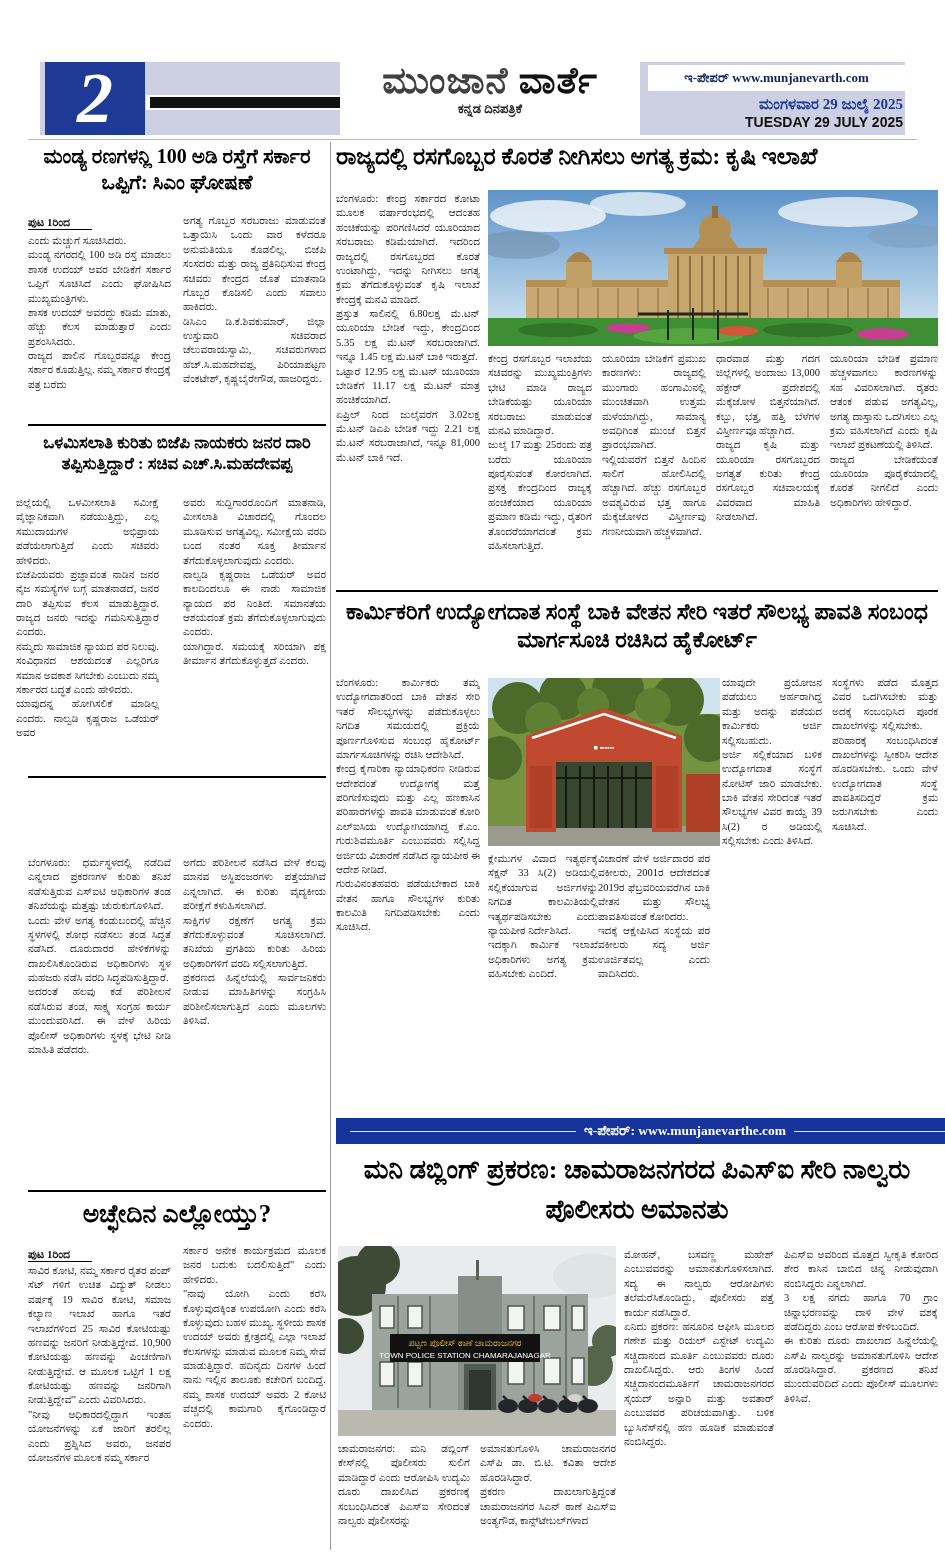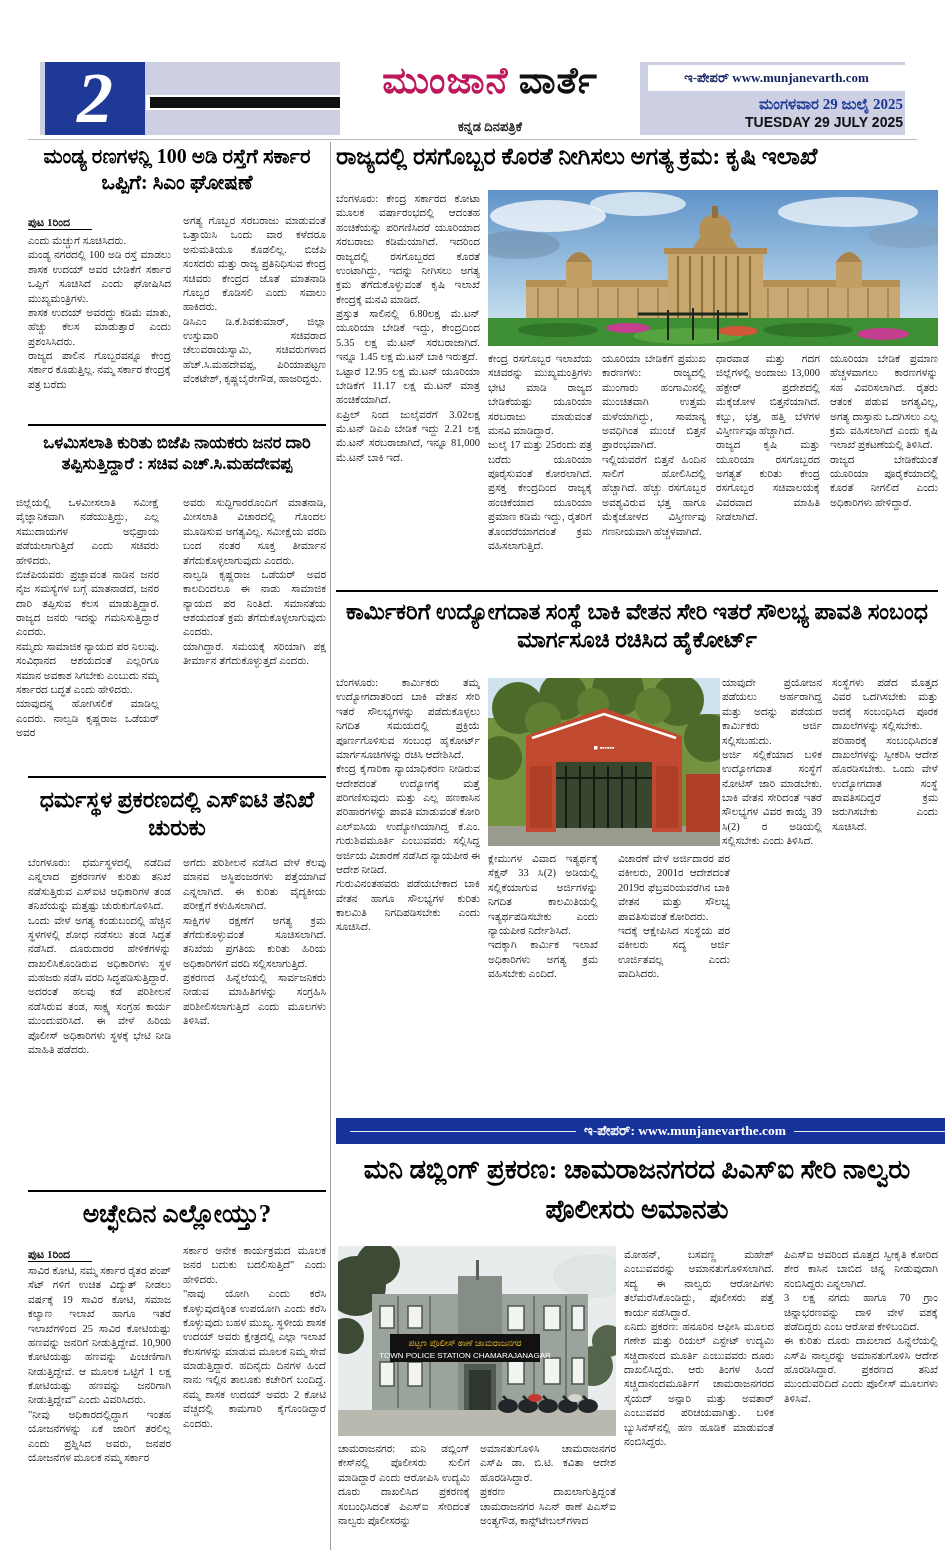--- a/index.html
+++ b/index.html
@@ -7,23 +7,23 @@
         font-family:"Liberation Serif","DejaVu Serif",serif;color:#111;}
   .abs{position:absolute;}
   
   .hdr-strip{background:#cdd0e2;}
   .hdr-whiteband{background:#ffffff;}
   .hdr-blackbar{background:#111;}
   .pagenum-box{background:#1e3a96;color:#fff;display:flex;align-items:center;justify-content:center;
                font-style:italic;font-weight:bold;font-size:72px;font-family:"Liberation Serif",serif;}
   .masthead{background:#fff;text-align:center;}
   .mast-line{font-size:37px;font-weight:bold;line-height:1.05;letter-spacing:1px;}
-  .mast-red{color:#be185d;}
+  .mast-red{color:#404040;}
   .mast-black{color:#111;}
-  .mast-tag{font-size:13px;font-weight:bold;color:#222;margin-top:18px;}
+  .mast-tag{font-size:13px;font-weight:bold;color:#222;margin-top:0;}
   .epaper-box{background:#fff;display:flex;align-items:center;justify-content:center;
               font-size:13px;font-weight:bold;color:#12225e;}
   .date-kn{color:#1e3a96;font-weight:bold;font-size:15px;text-align:right;}
   .date-en{color:#111;font-weight:bold;font-size:14px;text-align:right;font-family:"Liberation Sans",sans-serif;}
   
   .vrule{background:#9a9a9a;width:1px;}
   .hrule{background:#000;height:2px;}
   .hair{background:#bbb;height:1px;}
   
   .hl{font-weight:bold;color:#000;text-align:center;line-height:1.28;}
@@ -85,21 +85,20 @@
   <div class="abs hl" style="left:28px;top:432px;width:298px;font-size:16.5px;">ಒಳಮಿಸಲಾತಿ ಕುರಿತು ಬಿಜೆಪಿ ನಾಯಕರು ಜನರ ದಾರಿ ತಪ್ಪಿಸುತ್ತಿದ್ದಾರೆ : ಸಚಿವ ಎಚ್.ಸಿ.ಮಹದೇವಪ್ಪ</div>
   <div class="abs bodycol" style="left:16px;top:496px;width:143px;height:274px;">ಜಿಲ್ಲೆಯಲ್ಲಿ ಒಳಮೀಸಲಾತಿ ಸಮೀಕ್ಷೆ ವೈಜ್ಞಾನಿಕವಾಗಿ ನಡೆಯುತ್ತಿದ್ದು, ಎಲ್ಲ ಸಮುದಾಯಗಳ ಅಭಿಪ್ರಾಯ ಪಡೆಯಲಾಗುತ್ತಿದೆ ಎಂದು ಸಚಿವರು ಹೇಳಿದರು.
 ಬಿಜೆಪಿಯವರು ಪ್ರಜ್ಞಾವಂತ ನಾಡಿನ ಜನರ ನೈಜ ಸಮಸ್ಯೆಗಳ ಬಗ್ಗೆ ಮಾತನಾಡದೆ, ಜನರ ದಾರಿ ತಪ್ಪಿಸುವ ಕೆಲಸ ಮಾಡುತ್ತಿದ್ದಾರೆ. ರಾಜ್ಯದ ಜನರು ಇದನ್ನು ಗಮನಿಸುತ್ತಿದ್ದಾರೆ ಎಂದರು.
 ನಮ್ಮದು ಸಾಮಾಜಿಕ ನ್ಯಾಯದ ಪರ ನಿಲುವು. ಸಂವಿಧಾನದ ಆಶಯದಂತೆ ಎಲ್ಲರಿಗೂ ಸಮಾನ ಅವಕಾಶ ಸಿಗಬೇಕು ಎಂಬುದು ನಮ್ಮ ಸರ್ಕಾರದ ಬದ್ಧತೆ ಎಂದು ಹೇಳಿದರು.
 ಯಾವುದನ್ನ ಹೋಗಿಸಲಿಕೆ ಮಾಡಿಲ್ಲ ಎಂದರು. ನಾಲ್ವಡಿ ಕೃಷ್ಣರಾಜ ಒಡೆಯರ್ ಅವರ</div>
   <div class="abs bodycol" style="left:183px;top:496px;width:143px;height:274px;">ಅವರು ಸುದ್ದಿಗಾರರೊಂದಿಗೆ ಮಾತನಾಡಿ, ಮೀಸಲಾತಿ ವಿಚಾರದಲ್ಲಿ ಗೊಂದಲ ಮೂಡಿಸುವ ಅಗತ್ಯವಿಲ್ಲ. ಸಮೀಕ್ಷೆಯ ವರದಿ ಬಂದ ನಂತರ ಸೂಕ್ತ ತೀರ್ಮಾನ ತೆಗೆದುಕೊಳ್ಳಲಾಗುವುದು ಎಂದರು.
 ನಾಲ್ವಡಿ ಕೃಷ್ಣರಾಜ ಒಡೆಯರ್ ಅವರ ಕಾಲದಿಂದಲೂ ಈ ನಾಡು ಸಾಮಾಜಿಕ ನ್ಯಾಯದ ಪರ ನಿಂತಿದೆ. ಸಮಾನತೆಯ ಆಶಯದಂತೆ ಕ್ರಮ ತೆಗೆದುಕೊಳ್ಳಲಾಗುವುದು ಎಂದರು.
 ಯಾಗಿದ್ದಾರೆ. ಸಮಯಕ್ಕೆ ಸರಿಯಾಗಿ ಪಕ್ಷ ತೀರ್ಮಾನ ತೆಗೆದುಕೊಳ್ಳುತ್ತದೆ ಎಂದರು.</div>
   <div class="abs hrule" style="left:28px;top:776px;width:298px;"></div>
 
-  <div class="abs hl" style="left:28px;top:786px;width:298px;font-size:22px;">ಧರ್ಮಸ್ಥಳ ಪ್ರಕರಣದಲ್ಲಿ ಎಸ್ಐಟಿ ತನಿಖೆ ಚುರುಕು</div>
   <div class="abs bodycol" style="left:28px;top:856px;width:143px;height:324px;">ಬೆಂಗಳೂರು: ಧರ್ಮಸ್ಥಳದಲ್ಲಿ ನಡೆದಿವೆ ಎನ್ನಲಾದ ಪ್ರಕರಣಗಳ ಕುರಿತು ತನಿಖೆ ನಡೆಸುತ್ತಿರುವ ಎಸ್ಐಟಿ ಅಧಿಕಾರಿಗಳ ತಂಡ ತನಿಖೆಯನ್ನು ಮತ್ತಷ್ಟು ಚುರುಕುಗೊಳಿಸಿದೆ.
 ಒಂದು ವೇಳೆ ಅಗತ್ಯ ಕಂಡುಬಂದಲ್ಲಿ ಹೆಚ್ಚಿನ ಸ್ಥಳಗಳಲ್ಲಿ ಶೋಧ ನಡೆಸಲು ತಂಡ ಸಿದ್ಧತೆ ನಡೆಸಿದೆ. ದೂರುದಾರರ ಹೇಳಿಕೆಗಳನ್ನು ದಾಖಲಿಸಿಕೊಂಡಿರುವ ಅಧಿಕಾರಿಗಳು ಸ್ಥಳ ಮಹಜರು ನಡೆಸಿ ವರದಿ ಸಿದ್ಧಪಡಿಸುತ್ತಿದ್ದಾರೆ.
 ಅದರಂತೆ ಹಲವು ಕಡೆ ಪರಿಶೀಲನೆ ನಡೆಸಿರುವ ತಂಡ, ಸಾಕ್ಷ್ಯ ಸಂಗ್ರಹ ಕಾರ್ಯ ಮುಂದುವರಿಸಿದೆ. ಈ ವೇಳೆ ಹಿರಿಯ ಪೊಲೀಸ್ ಅಧಿಕಾರಿಗಳು ಸ್ಥಳಕ್ಕೆ ಭೇಟಿ ನೀಡಿ ಮಾಹಿತಿ ಪಡೆದರು.</div>
   <div class="abs bodycol" style="left:183px;top:856px;width:143px;height:324px;">ಅಗೆದು ಪರಿಶೀಲನೆ ನಡೆಸಿದ ವೇಳೆ ಕೆಲವು ಮಾನವ ಅಸ್ಥಿಪಂಜರಗಳು ಪತ್ತೆಯಾಗಿವೆ ಎನ್ನಲಾಗಿದೆ. ಈ ಕುರಿತು ವೈದ್ಯಕೀಯ ಪರೀಕ್ಷೆಗೆ ಕಳುಹಿಸಲಾಗಿದೆ.
 ಸಾಕ್ಷಿಗಳ ರಕ್ಷಣೆಗೆ ಅಗತ್ಯ ಕ್ರಮ ತೆಗೆದುಕೊಳ್ಳುವಂತೆ ಸೂಚಿಸಲಾಗಿದೆ. ತನಿಖೆಯ ಪ್ರಗತಿಯ ಕುರಿತು ಹಿರಿಯ ಅಧಿಕಾರಿಗಳಿಗೆ ವರದಿ ಸಲ್ಲಿಸಲಾಗುತ್ತಿದೆ.
 ಪ್ರಕರಣದ ಹಿನ್ನೆಲೆಯಲ್ಲಿ ಸಾರ್ವಜನಿಕರು ನೀಡುವ ಮಾಹಿತಿಗಳನ್ನು ಸಂಗ್ರಹಿಸಿ ಪರಿಶೀಲಿಸಲಾಗುತ್ತಿದೆ ಎಂದು ಮೂಲಗಳು ತಿಳಿಸಿವೆ.</div>
   <div class="abs hrule" style="left:28px;top:1190px;width:298px;"></div>
 
   <div class="abs hl" style="left:28px;top:1198px;width:298px;font-size:25px;">ಅಚ್ಛೇದಿನ ಎಲ್ಲೋಯ್ತು?</div>
   <div class="abs" style="left:28px;top:1244px;">
@@ -244,21 +243,21 @@
     <line x1="68" y1="100" x2="164" y2="100" stroke="#141a10" stroke-width="2"></line>
     <rect x="198" y="96" width="34" height="58" fill="#b03f27"></rect>
   </svg>
 
   <div class="abs bodycol" style="left:722px;top:676px;width:100px;height:436px;">ಯಾವುದೇ ಪ್ರಯೋಜನ ಪಡೆಯಲು ಅರ್ಹರಾಗಿದ್ದ ಮತ್ತು ಅದನ್ನು ಪಡೆಯದ ಕಾರ್ಮಿಕರು ಅರ್ಜಿ ಸಲ್ಲಿಸಬಹುದು.
 ಅರ್ಜಿ ಸಲ್ಲಿಕೆಯಾದ ಬಳಿಕ ಉದ್ಯೋಗದಾತ ಸಂಸ್ಥೆಗೆ ನೋಟಿಸ್ ಜಾರಿ ಮಾಡಬೇಕು. ಬಾಕಿ ವೇತನ ಸೇರಿದಂತೆ ಇತರೆ ಸೌಲಭ್ಯಗಳ ವಿವರ ಕಾಯ್ದೆ 39 ಸಿ(2) ರ ಅಡಿಯಲ್ಲಿ ಸಲ್ಲಿಸಬೇಕು ಎಂದು ತಿಳಿಸಿದೆ.</div>
   <div class="abs bodycol" style="left:832px;top:676px;width:106px;height:436px;">ಸಂಸ್ಥೆಗಳು ಪಡೆದ ಮೊತ್ತದ ವಿವರ ಒದಗಿಸಬೇಕು ಮತ್ತು ಅದಕ್ಕೆ ಸಂಬಂಧಿಸಿದ ಪೂರಕ ದಾಖಲೆಗಳನ್ನು ಸಲ್ಲಿಸಬೇಕು.
 ಪರಿಹಾರಕ್ಕೆ ಸಂಬಂಧಿಸಿದಂತೆ ದಾಖಲೆಗಳನ್ನು ಸ್ವೀಕರಿಸಿ ಆದೇಶ ಹೊರಡಿಸಬೇಕು. ಒಂದು ವೇಳೆ ಉದ್ಯೋಗದಾತ ಸಂಸ್ಥೆ ಪಾವತಿಸದಿದ್ದರೆ ಕ್ರಮ ಜರುಗಿಸಬೇಕು ಎಂದು ಸೂಚಿಸಿದೆ.</div>
   <div class="abs bodycol" style="left:488px;top:852px;width:110px;height:260px;">ಕ್ಲೇಮುಗಳ ವಿವಾದ ಇತ್ಯರ್ಥಕ್ಕೆ ಸೆಕ್ಷನ್ 33 ಸಿ(2) ಅಡಿಯಲ್ಲಿ ಸಲ್ಲಿಕೆಯಾಗುವ ಅರ್ಜಿಗಳನ್ನು ನಿಗದಿತ ಕಾಲಮಿತಿಯಲ್ಲಿ ಇತ್ಯರ್ಥಪಡಿಸಬೇಕು ಎಂದು ನ್ಯಾಯಪೀಠ ನಿರ್ದೇಶಿಸಿದೆ.
 ಇದಕ್ಕಾಗಿ ಕಾರ್ಮಿಕ ಇಲಾಖೆ ಅಧಿಕಾರಿಗಳು ಅಗತ್ಯ ಕ್ರಮ ವಹಿಸಬೇಕು ಎಂದಿದೆ.</div>
-  <div class="abs bodycol" style="left:618px;top:852px;width:112px;height:260px;">ವಿಚಾರಣೆ ವೇಳೆ ಅರ್ಜಿದಾರರ ಪರ ವಕೀಲರು, 2001ರ ಆದೇಶದಂತೆ 2019ರ ಫೆಬ್ರವರಿಯವರೆಗಿನ ಬಾಕಿ ವೇತನ ಮತ್ತು ಸೌಲಭ್ಯ ಪಾವತಿಸುವಂತೆ ಕೋರಿದರು.
+  <div class="abs bodycol" style="left:598px;top:852px;width:112px;height:260px;">ವಿಚಾರಣೆ ವೇಳೆ ಅರ್ಜಿದಾರರ ಪರ ವಕೀಲರು, 2001ರ ಆದೇಶದಂತೆ 2019ರ ಫೆಬ್ರವರಿಯವರೆಗಿನ ಬಾಕಿ ವೇತನ ಮತ್ತು ಸೌಲಭ್ಯ ಪಾವತಿಸುವಂತೆ ಕೋರಿದರು.
 ಇದಕ್ಕೆ ಆಕ್ಷೇಪಿಸಿದ ಸಂಸ್ಥೆಯ ಪರ ವಕೀಲರು ಸದ್ಯ ಅರ್ಜಿ ಊರ್ಜಿತವಲ್ಲ ಎಂದು ವಾದಿಸಿದರು.</div>
 
   <div class="abs banner" style="left:336px;top:1118px;width:698px;height:26px;padding:12px 14px;box-sizing:border-box;">
     <span class="line"></span>
     <span class="txt">ಇ-ಪೇಪರ್: www.munjanevarthe.com</span>
     <span class="line"></span>
   </div>
 
   <div class="abs hl" style="left:336px;top:1150px;width:602px;font-size:26px;line-height:1.55;">ಮನಿ ಡಬ್ಲಿಂಗ್ ಪ್ರಕರಣ: ಚಾಮರಾಜನಗರದ ಪಿಎಸ್ಐ ಸೇರಿ ನಾಲ್ವರು ಪೊಲೀಸರು ಅಮಾನತು</div>
 

